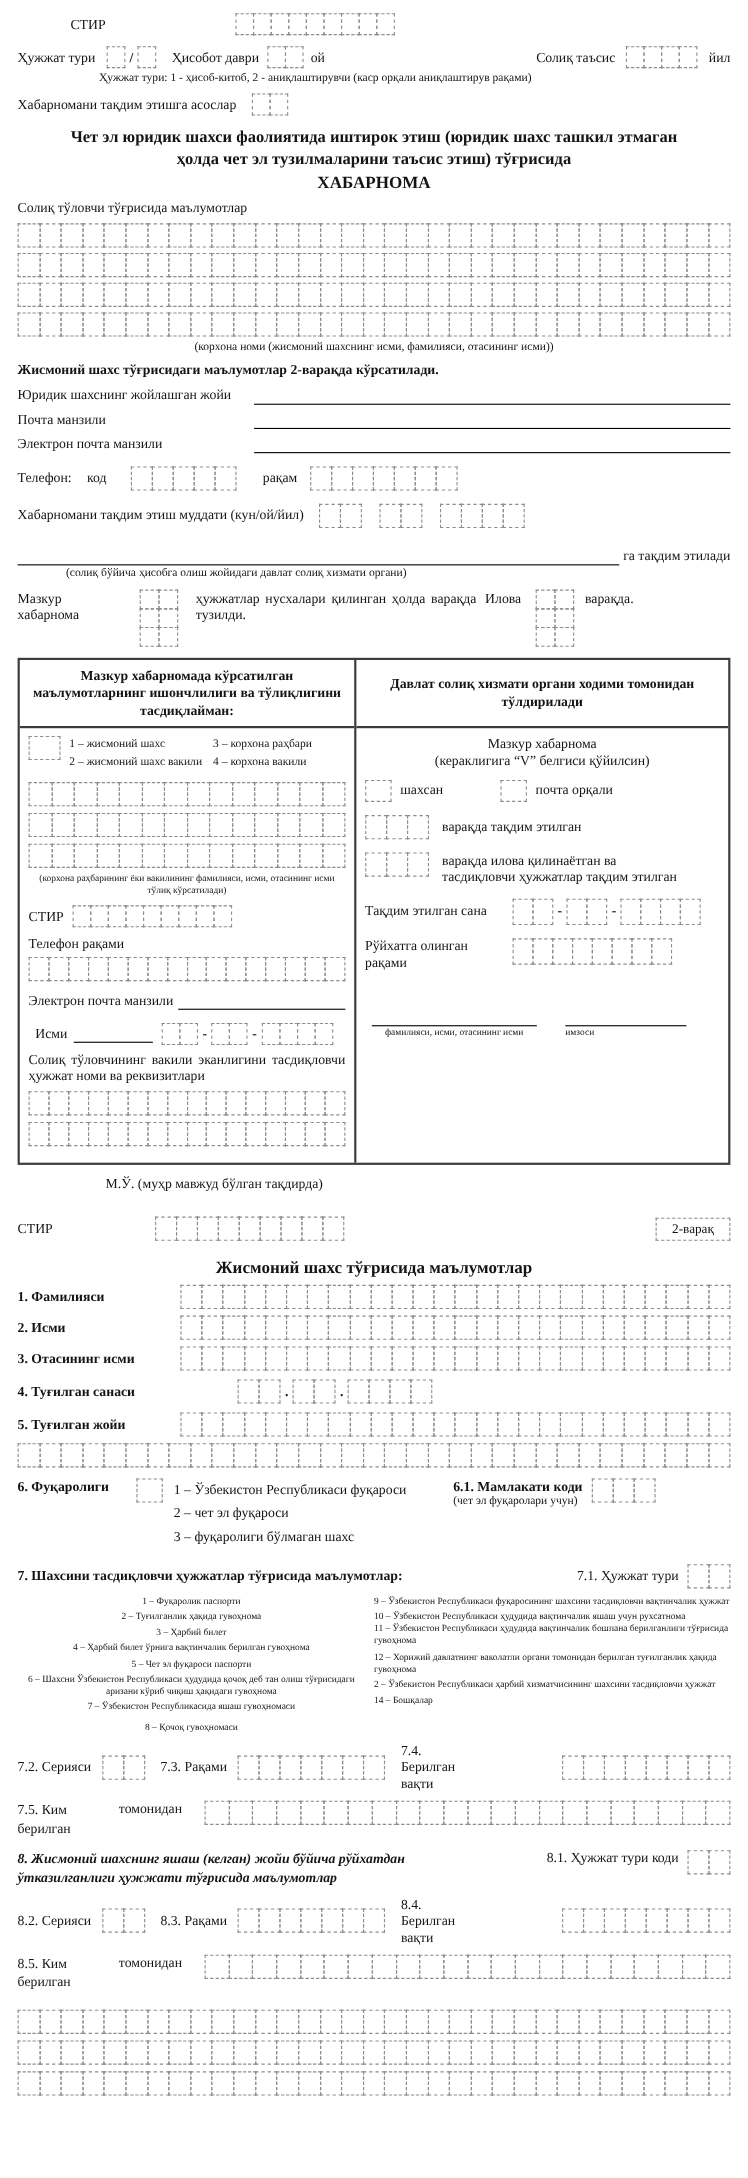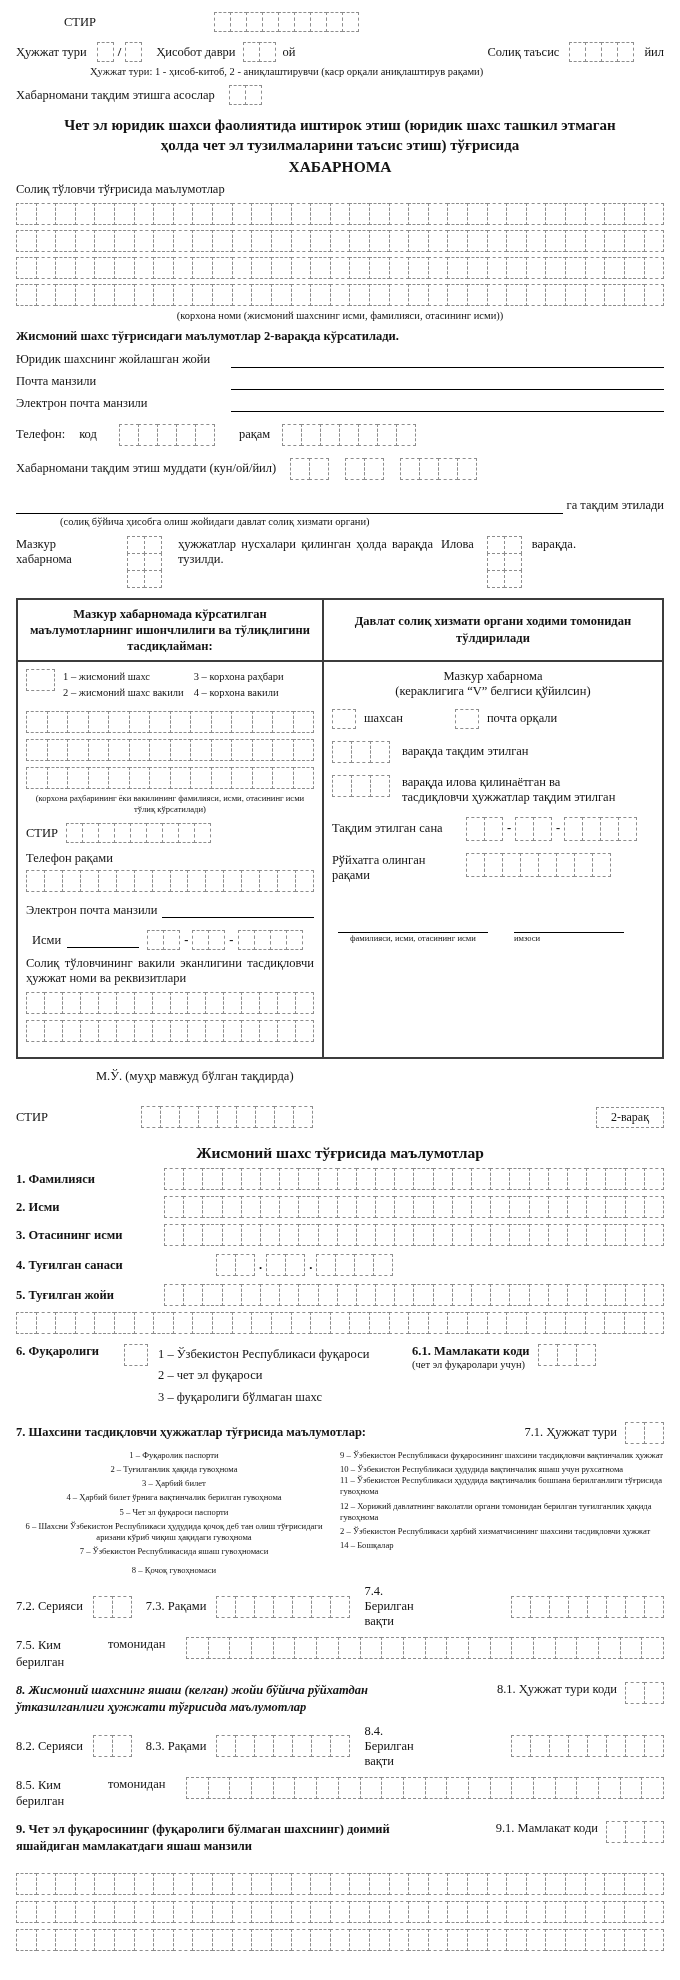--- a/index.html
+++ b/index.html
@@ -916,29 +916,20 @@
         <i></i>
         <i></i>
         <i></i>
         <i></i>
         <i></i>
         <i></i>
         <i></i>
       </span>
   </div>
 
-  <div class="rowT" style="margin-top:12px;">
-    <span style="font-weight:bold;width:430px;line-height:1.35;">9. Чет эл фуқаросининг (фуқаролиги бўлмаган шахснинг) доимий яшайдиган мамлакатдаги яшаш манзили</span>
-    <span class="lbl" style="margin-left:auto;">9.1. Мамлакат коди</span>
-    <span class="cells md" style="margin-left:8px;">
-        <i></i>
-        <i></i>
-        <i></i>
-      </span>
-  </div>
   <div class="fw" style="margin-top:18px;">
       <i></i>
       <i></i>
       <i></i>
       <i></i>
       <i></i>
       <i></i>
       <i></i>
       <i></i>
       <i></i>

